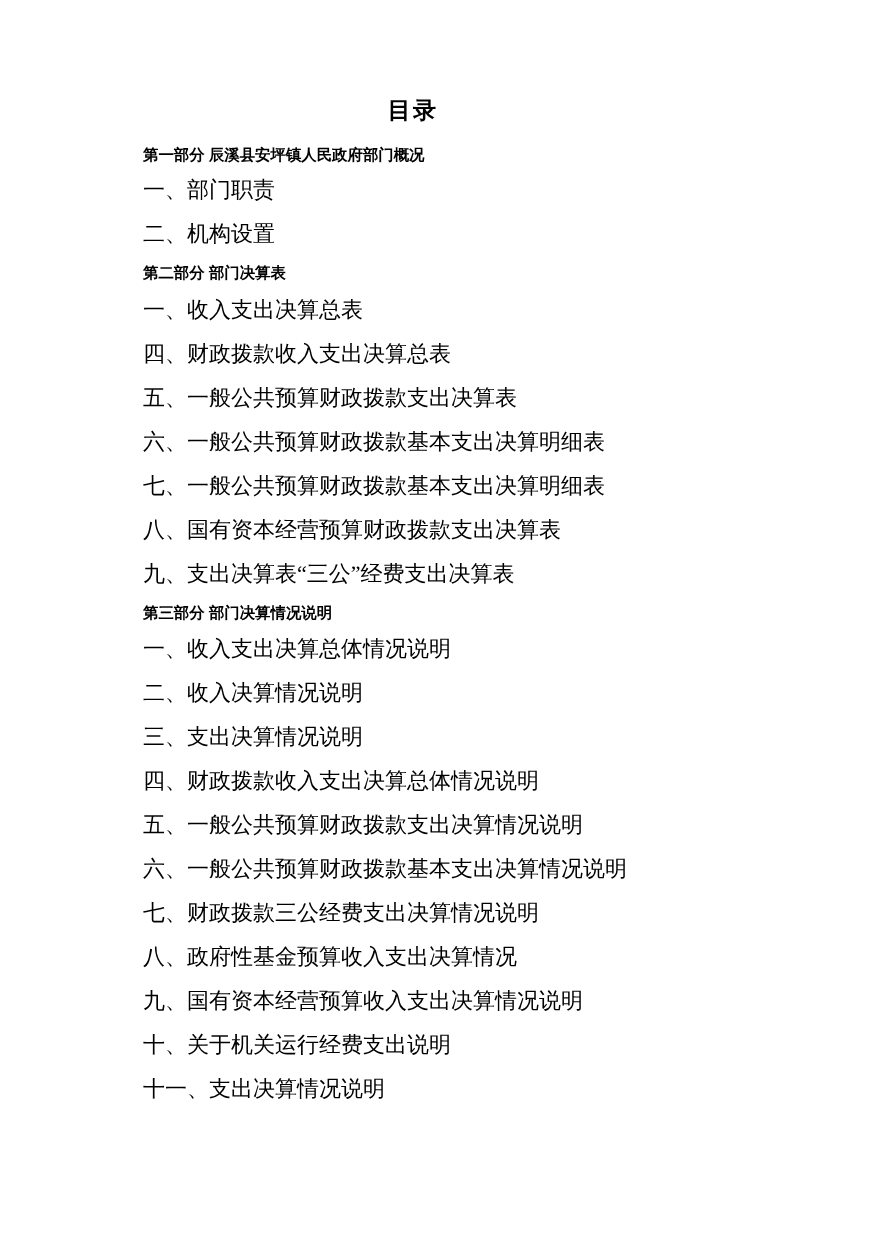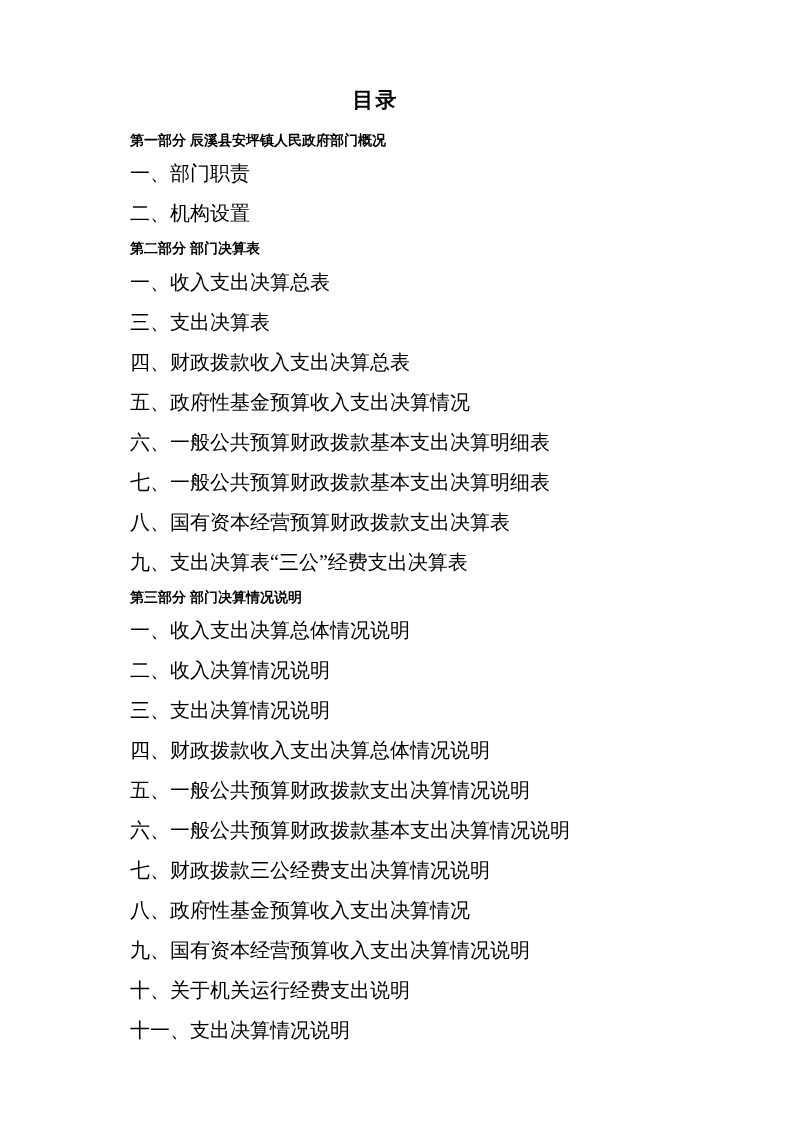--- a/index.html
+++ b/index.html
@@ -60,23 +60,22 @@
 
   <div class="group">
     <div class="section-head group-first-head">第一部分 辰溪县安坪镇人民政府部门概况</div>
     <div class="entry">一、部门职责</div>
     <div class="entry">二、机构设置</div>
   </div>
 
   <div class="group">
     <div class="section-head">第二部分 部门决算表</div>
     <div class="entry">一、收入支出决算总表</div>
-    <div class="entry">三、支出决算表</div>
     <div class="entry">四、财政拨款收入支出决算总表</div>
-    <div class="entry">五、政府性基金预算收入支出决算情况</div>
+    <div class="entry">五、一般公共预算财政拨款支出决算表</div>
     <div class="entry">六、一般公共预算财政拨款基本支出决算明细表</div>
     <div class="entry">七、一般公共预算财政拨款基本支出决算明细表</div>
     <div class="entry">八、国有资本经营预算财政拨款支出决算表</div>
     <div class="entry">九、支出决算表“三公”经费支出决算表</div>
   </div>
 
   <div class="group">
     <div class="section-head">第三部分 部门决算情况说明</div>
     <div class="entry">一、收入支出决算总体情况说明</div>
     <div class="entry">二、收入决算情况说明</div>

